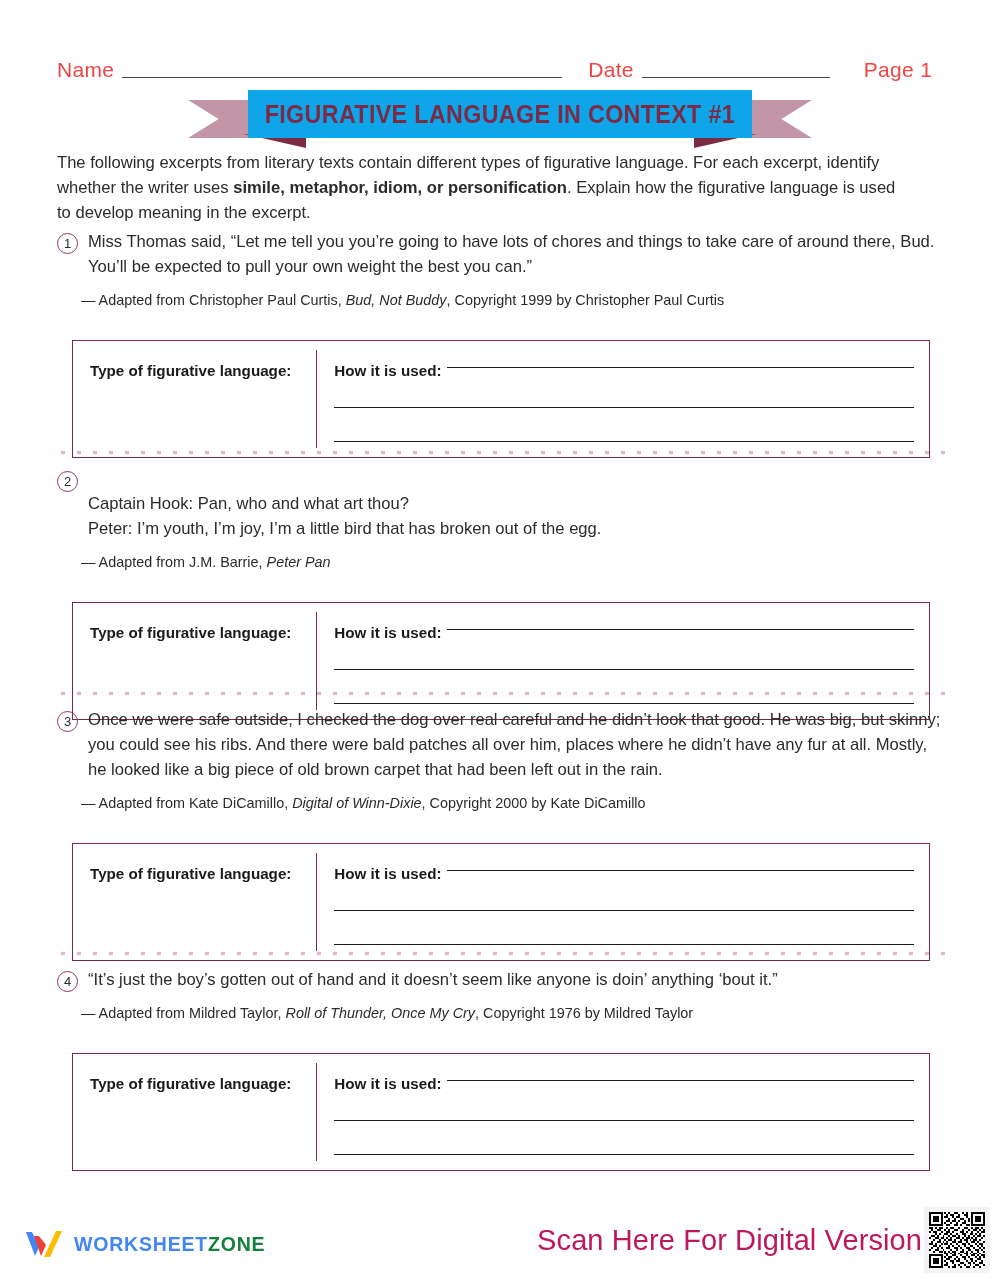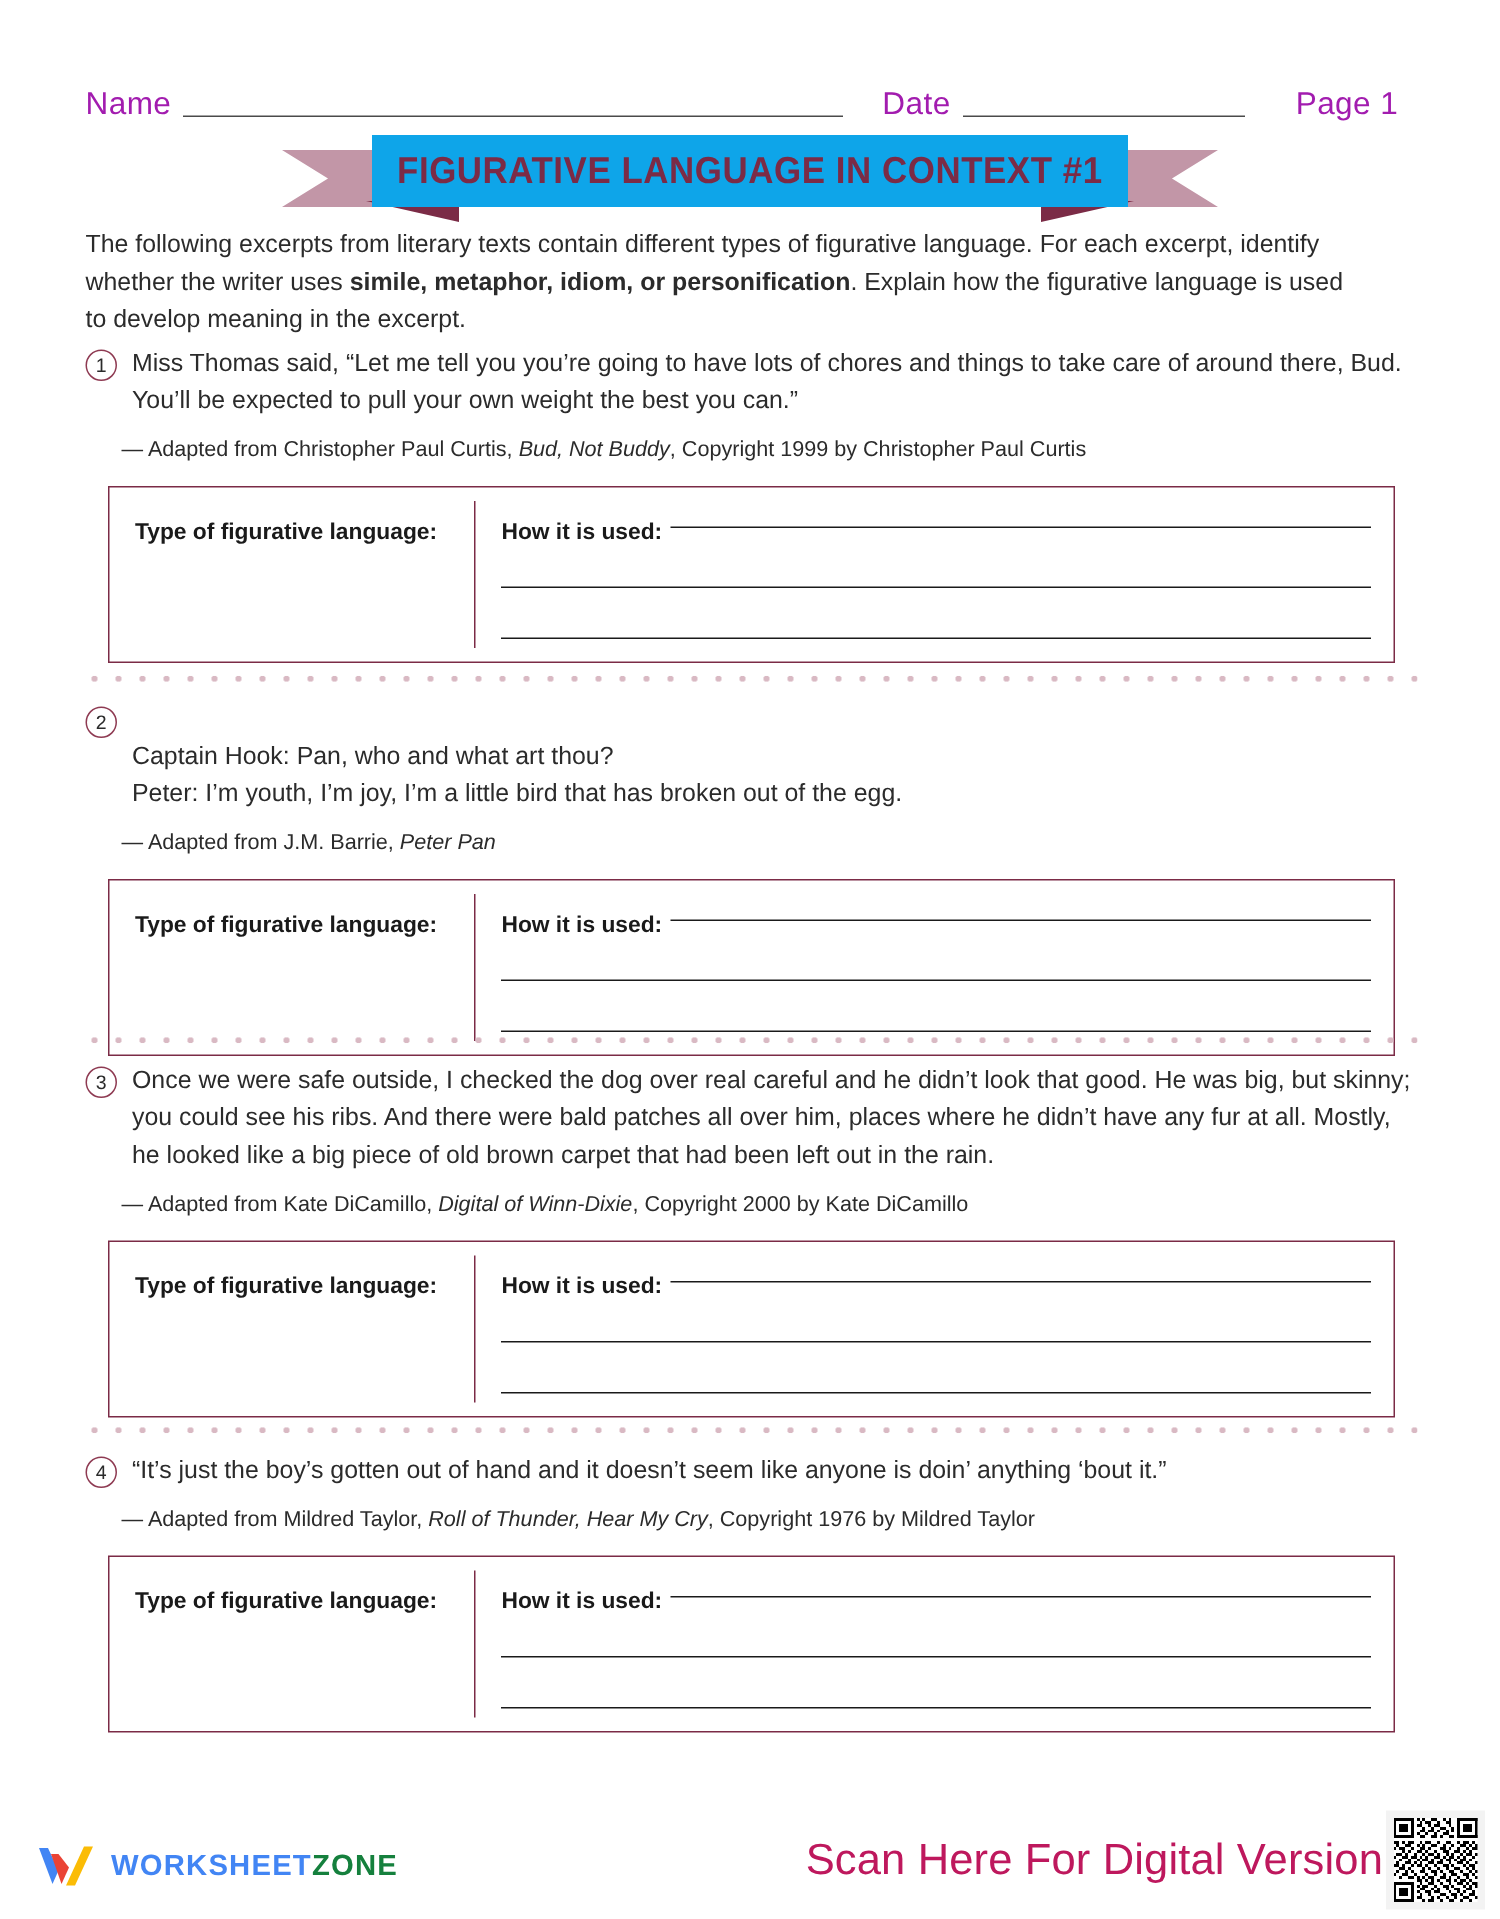--- a/index.html
+++ b/index.html
@@ -20,21 +20,21 @@
     top: 52px;
     left: 57px;
     right: 55px;
     height: 30px;
     display: flex;
     align-items: flex-end;
   }
   .hdr-label {
     font-size: 21px;
     letter-spacing: .3px;
-    color: #a21caf;
+    color: #ef4444;
     white-space: nowrap;
     line-height: 1;
     padding-bottom: 2px;
   }
   .hdr-rule {
     border-bottom: 1.6px solid #4a4a4a;
     height: 1px;
     margin: 0 0 4px 8px;
   }
   .rule-name { width: 440px; }
@@ -133,21 +133,21 @@
   }
   .q-source {
     margin: 12px 0 0 24px;
     font-size: 14.4px;
     color: #2b2b2b;
   }
   .q-source i { font-style: italic; }
 
   
   .answer-box {
-    margin-top: 16px;
+    margin-top: 32px;
     margin-left: 15px;
     width: 858px;
     height: 118px;
     border: 1.5px solid #7b2b46;
     background: #fff;
     display: flex;
     position: relative;
   }
   .ab-left {
     width: 243px;
@@ -332,21 +332,21 @@
   </div>
 </div>
 
 <div class="dot-sep" style="top:951px;"></div>
 
 <div class="question" style="top:968px;">
   <div class="q-head">
     <div class="q-num">4</div>
     <div class="q-text">“It’s just the boy’s gotten out of hand and it doesn’t seem like anyone is doin’ anything ‘bout it.”</div>
   </div>
-  <div class="q-source"><span>— Adapted from Mildred Taylor, </span><i>Roll of Thunder, Hear My Cry</i><span>, Copyright 1976 by Mildred Taylor</span></div>
+  <div class="q-source"><span>— Adapted from Mildred Taylor, </span><i>Roll of Thunder, Once My Cry</i><span>, Copyright 1976 by Mildred Taylor</span></div>
   <div class="answer-box">
     <div class="ab-left">
       <span class="ab-label">Type of figurative language:</span>
     </div>
     <div class="ab-divider"></div>
     <div class="ab-right">
       <div class="ab-used-row">
         <span class="ab-label">How it is used:</span>
         <span class="ab-line-inline"></span>
       </div>

